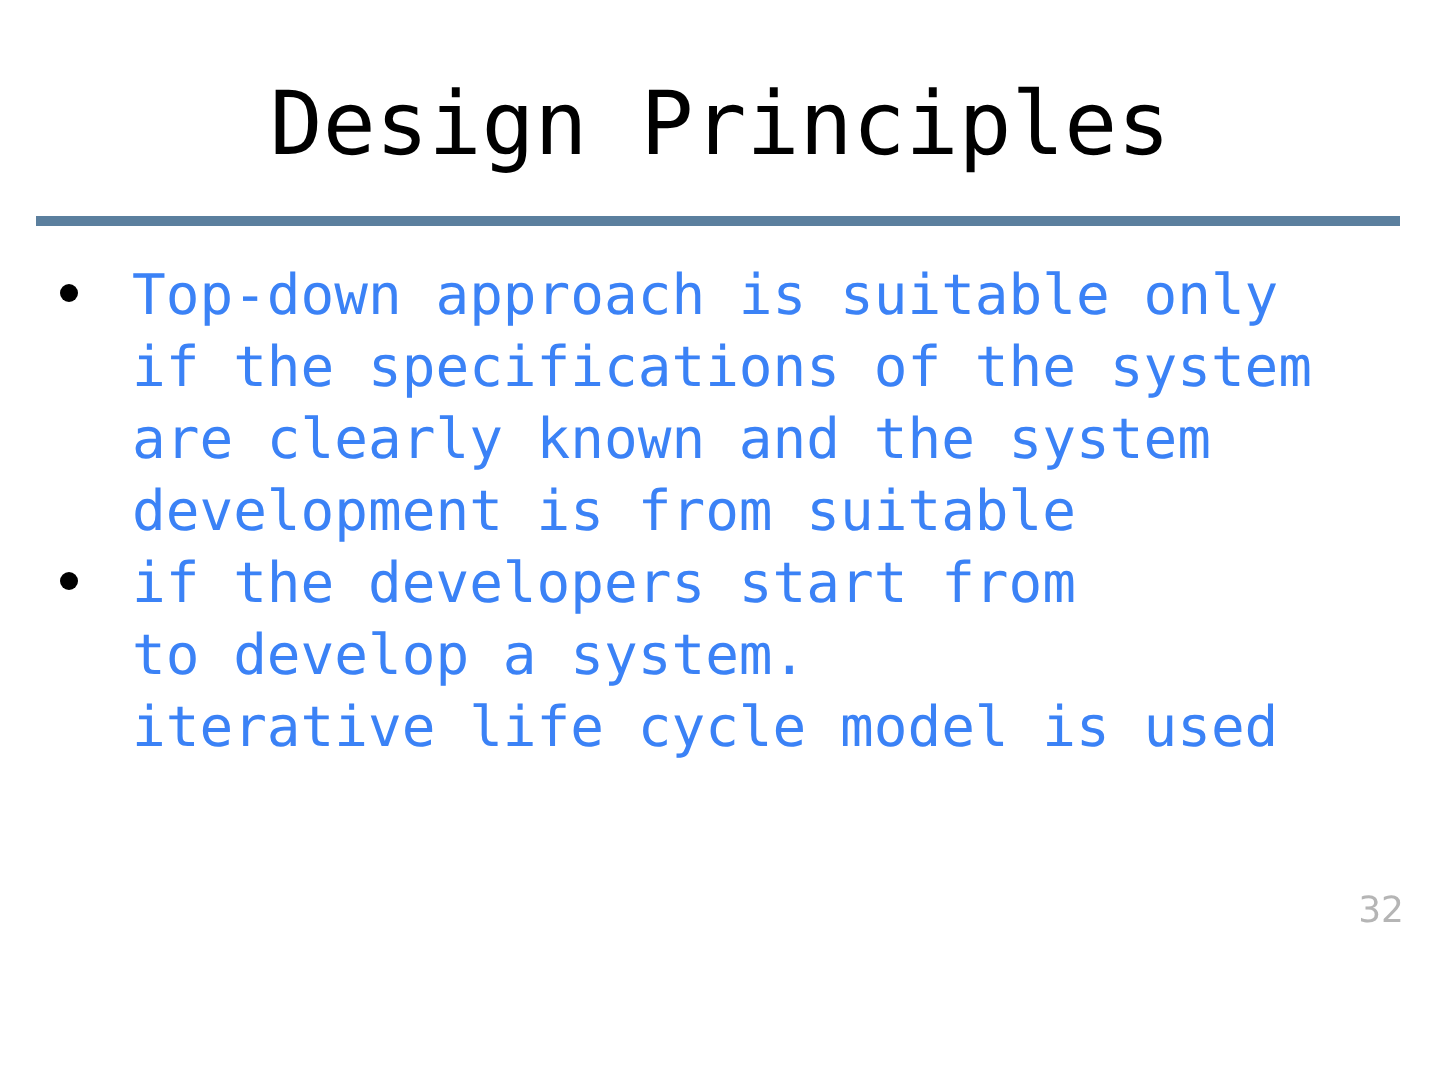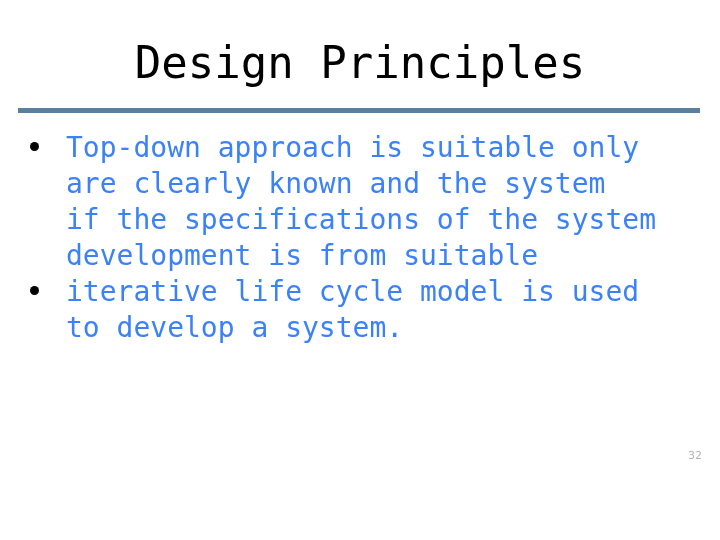--- a/index.html
+++ b/index.html
@@ -72,52 +72,53 @@
   }
   .bullet-line {
     display: block;
     white-space: pre;
   }
   .page-number {
     position: absolute;
     right: 18px;
     bottom: 12px;
     font-family: "DejaVu Sans", sans-serif;
-    font-size: 11px;
+    font-size: 18px;
     line-height: 16px;
     color: #b5b5b5;
     text-align: right;
   }
 </style>
 </head>
 <body>
 
 <div class="slide">
 
   <div class="slide-title">Design Principles</div>
 
   <div class="title-rule"></div>
 
   <div class="body-block">
 
     <div class="bullet-item">
       <span class="bullet-marker"></span>
       <div class="bullet-lines">
         <span class="bullet-line">Top-down approach is suitable only</span>
+        <span class="bullet-line">if the specifications of the system</span>
         <span class="bullet-line">are clearly known and the system</span>
-        <span class="bullet-line">if the specifications of the system</span>
         <span class="bullet-line">development is from suitable</span>
       </div>
     </div>
 
     <div class="bullet-item">
       <span class="bullet-marker"></span>
       <div class="bullet-lines">
+        <span class="bullet-line">if the developers start from</span>
+        <span class="bullet-line">to develop a system.</span>
         <span class="bullet-line">iterative life cycle model is used</span>
-        <span class="bullet-line">to develop a system.</span>
       </div>
     </div>
 
   </div>
 
   <div class="page-number">32</div>
 
 </div>
 
 </body></html>

